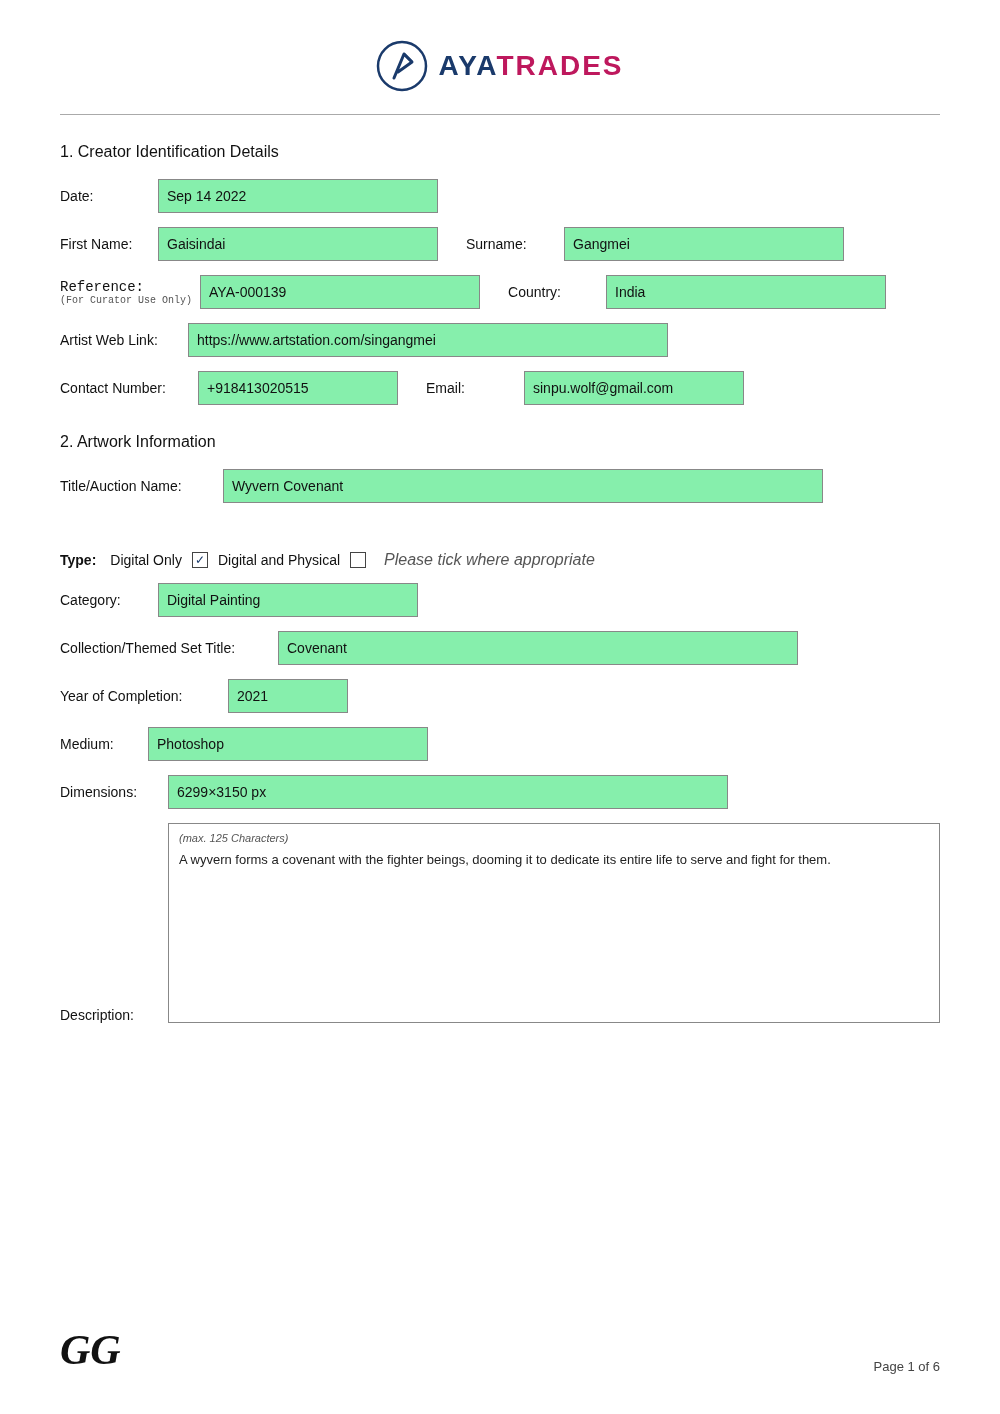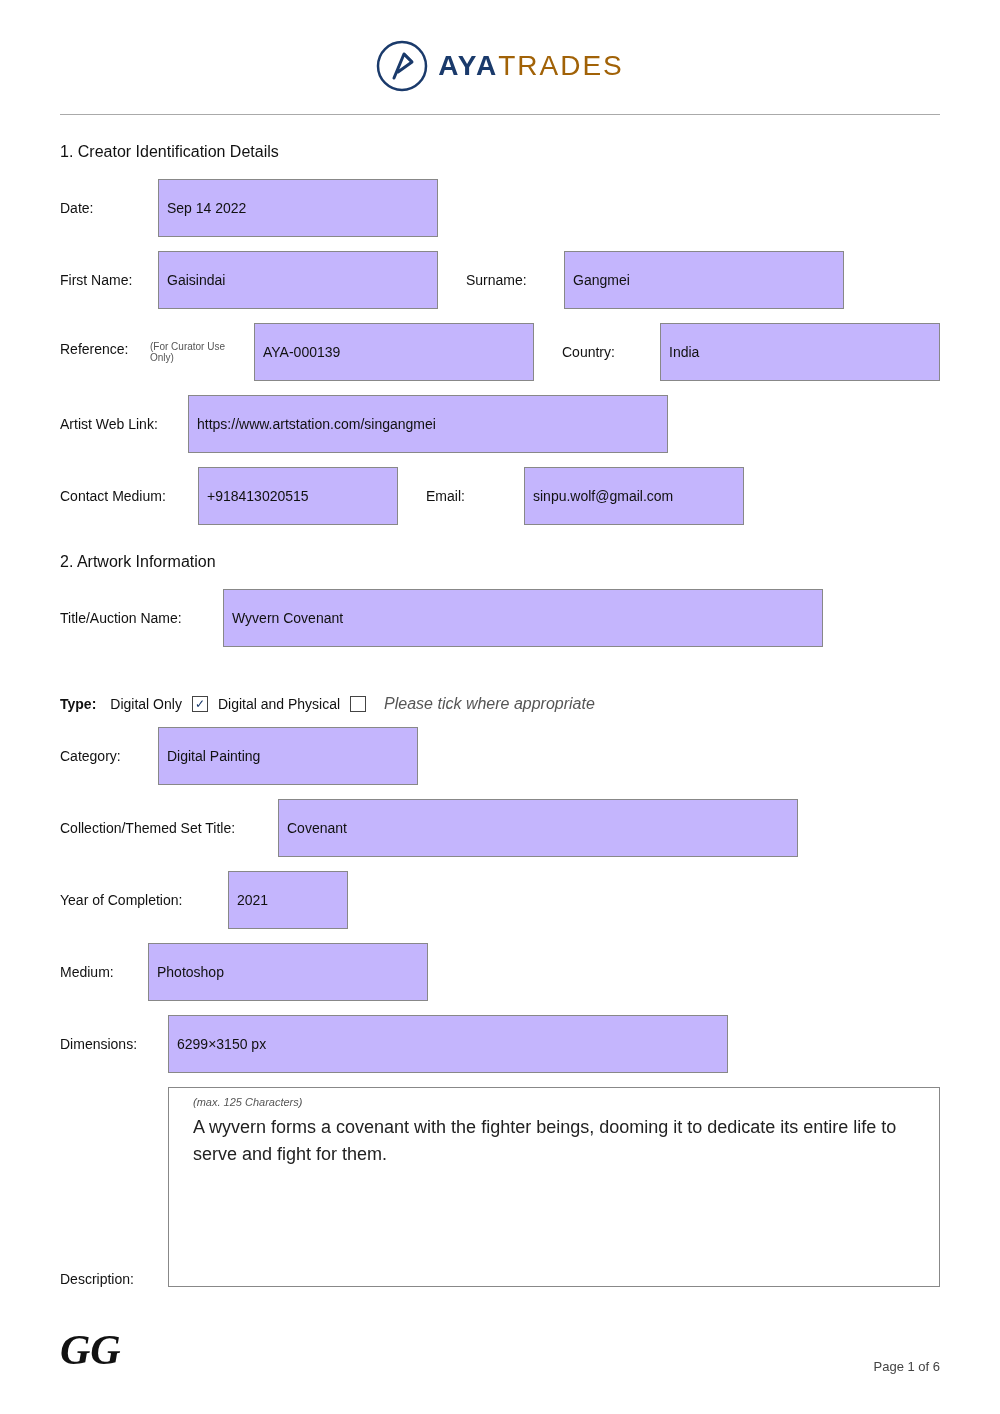--- a/index.html
+++ b/index.html
@@ -30,21 +30,21 @@
       width: 52px;
       height: 52px;
     }
     .logo-text {
       font-size: 28px;
       font-weight: 700;
       letter-spacing: 2px;
       color: #1a3a6b;
     }
     .logo-text span.aya { color: #1a3a6b; }
-    .logo-text span.trades { color: #a16207; font-weight: 400; }
+    .logo-text span.trades { color: #be185d; font-weight: 700; }
 
     .cert-title {
       font-size: 30px;
       letter-spacing: 1px;
       text-align: center;
       color: #111;
       margin-bottom: 6px;
     }
     .cert-title strong { font-weight: 900; }
 
@@ -81,37 +81,38 @@
       min-width: 90px;
     }
     .field-label-small {
       font-size: 10px;
       color: #555;
       line-height: 1.1;
     }
 
     .field-box {
       border: 1px solid #888;
-      padding: 20px 8px;
+      padding: 8px 8px;
       font-size: 14px;
       color: #111;
-      background: #c4b5fd;
+      background: #86efac;
       min-height: 26px;
       display: inline-block;
     }
 
     .field-box.wide { min-width: 280px; }
     .field-box.medium { min-width: 200px; }
     .field-box.short { min-width: 120px; }
 
     
     .label-stack {
       display: flex;
-      flex-direction: row;
+      flex-direction: column;
       min-width: 110px;
+      font-family: Liberation Mono, monospace;
     }
 
     
     .type-row {
       display: flex;
       align-items: center;
       margin-bottom: 14px;
       gap: 10px;
       font-size: 14px;
       margin-top: 48px;
@@ -142,35 +143,35 @@
 
     
     .desc-row {
       display: flex;
       align-items: flex-end;
       margin-bottom: 14px;
       gap: 8px;
     }
     .desc-box {
       border: 1px solid #888;
-      padding: 8px 24px;
+      padding: 8px 10px;
       font-size: 14px;
       color: #111;
       background: #fff;
       flex: 1;
       min-height: 200px;
     }
     .desc-hint {
       font-size: 11px;
       color: #555;
       font-style: italic;
       margin-bottom: 6px;
     }
     .desc-text {
-      font-size: 18px;
+      font-size: 13px;
       color: #222;
       line-height: 1.5;
     }
 
     
     .footer {
       position: absolute;
       bottom: 40px;
       left: 60px;
       right: 60px;
@@ -233,21 +234,21 @@
     <span style="margin-left:20px;" class="field-label">Country:</span>
     <span class="field-box wide">India</span>
   </div>
 
   <div class="form-row">
     <span class="field-label" style="min-width:120px;">Artist Web Link:</span>
     <span class="field-box" style="min-width:480px;">https://www.artstation.com/singangmei</span>
   </div>
 
   <div class="form-row">
-    <span class="field-label" style="min-width:130px;">Contact Medium:</span>
+    <span class="field-label" style="min-width:130px;">Contact Number:</span>
     <span class="field-box medium">+918413020515</span>
     <span style="margin-left:20px;" class="field-label">Email:</span>
     <span class="field-box" style="min-width:220px;">sinpu.wolf@gmail.com</span>
   </div>
 </div>
 
 <div class="form-section">
   <div class="section-title">2. Artwork Information</div>
 
   <div class="form-row">

